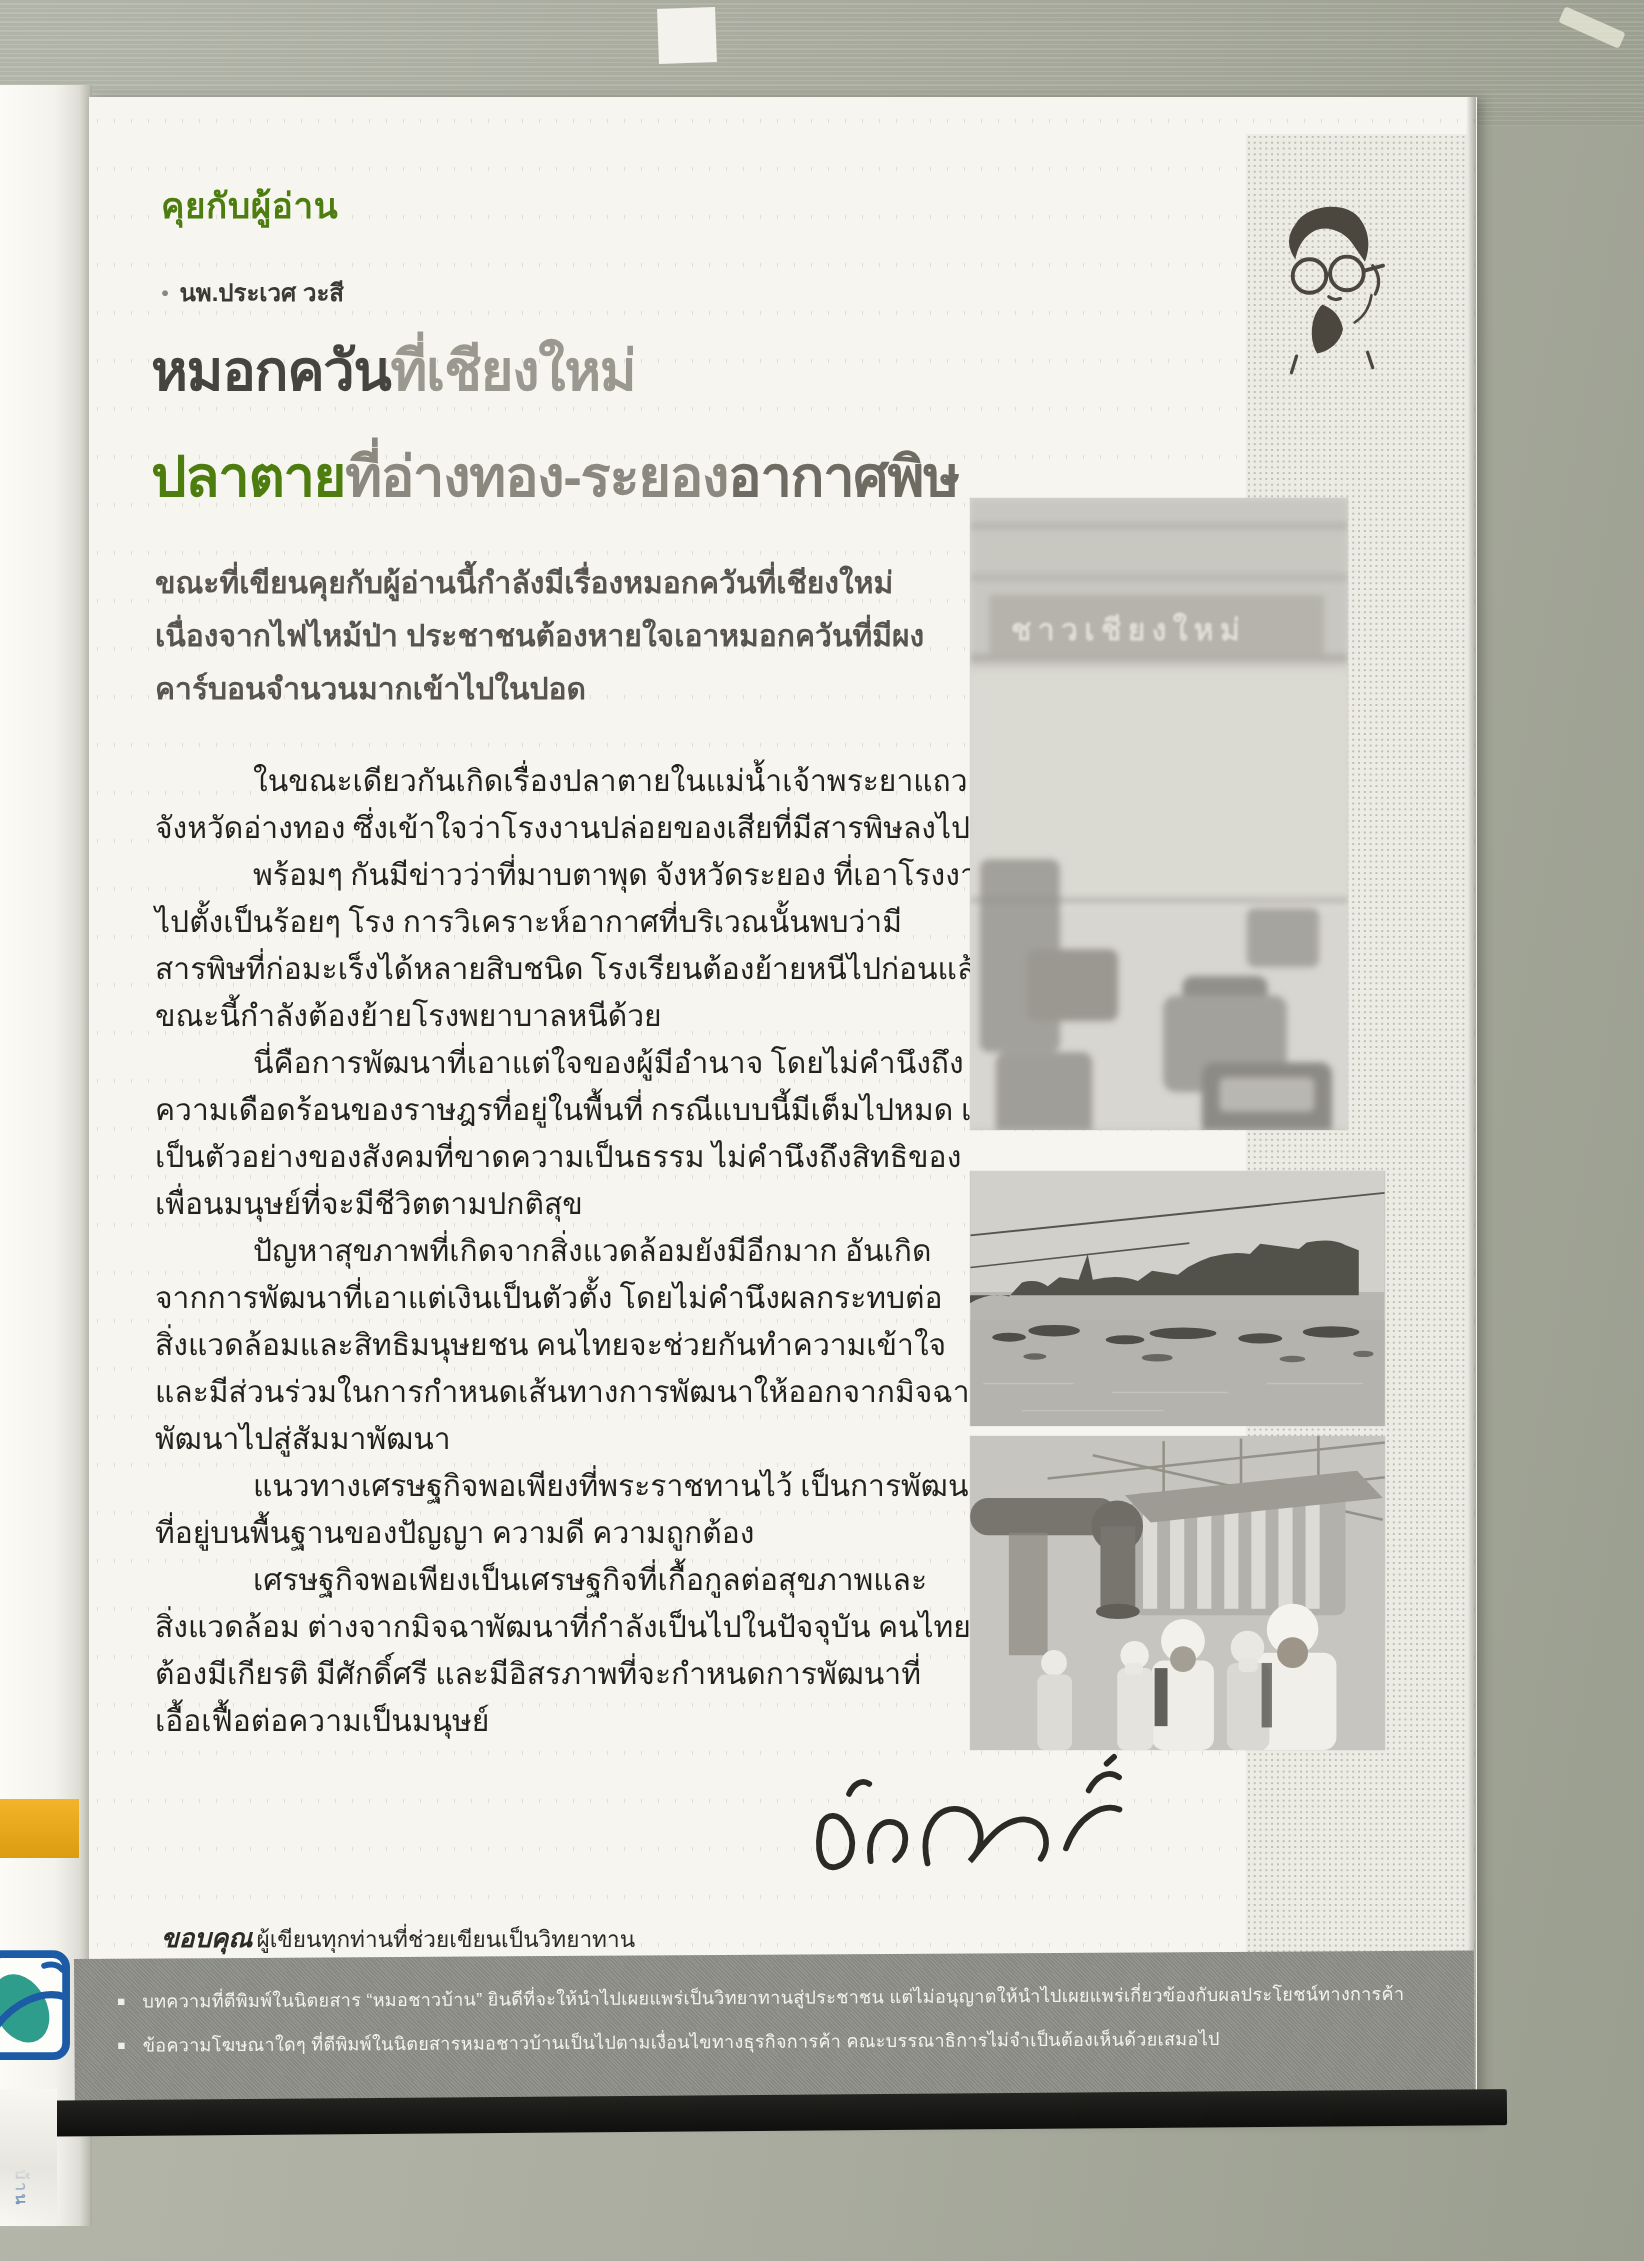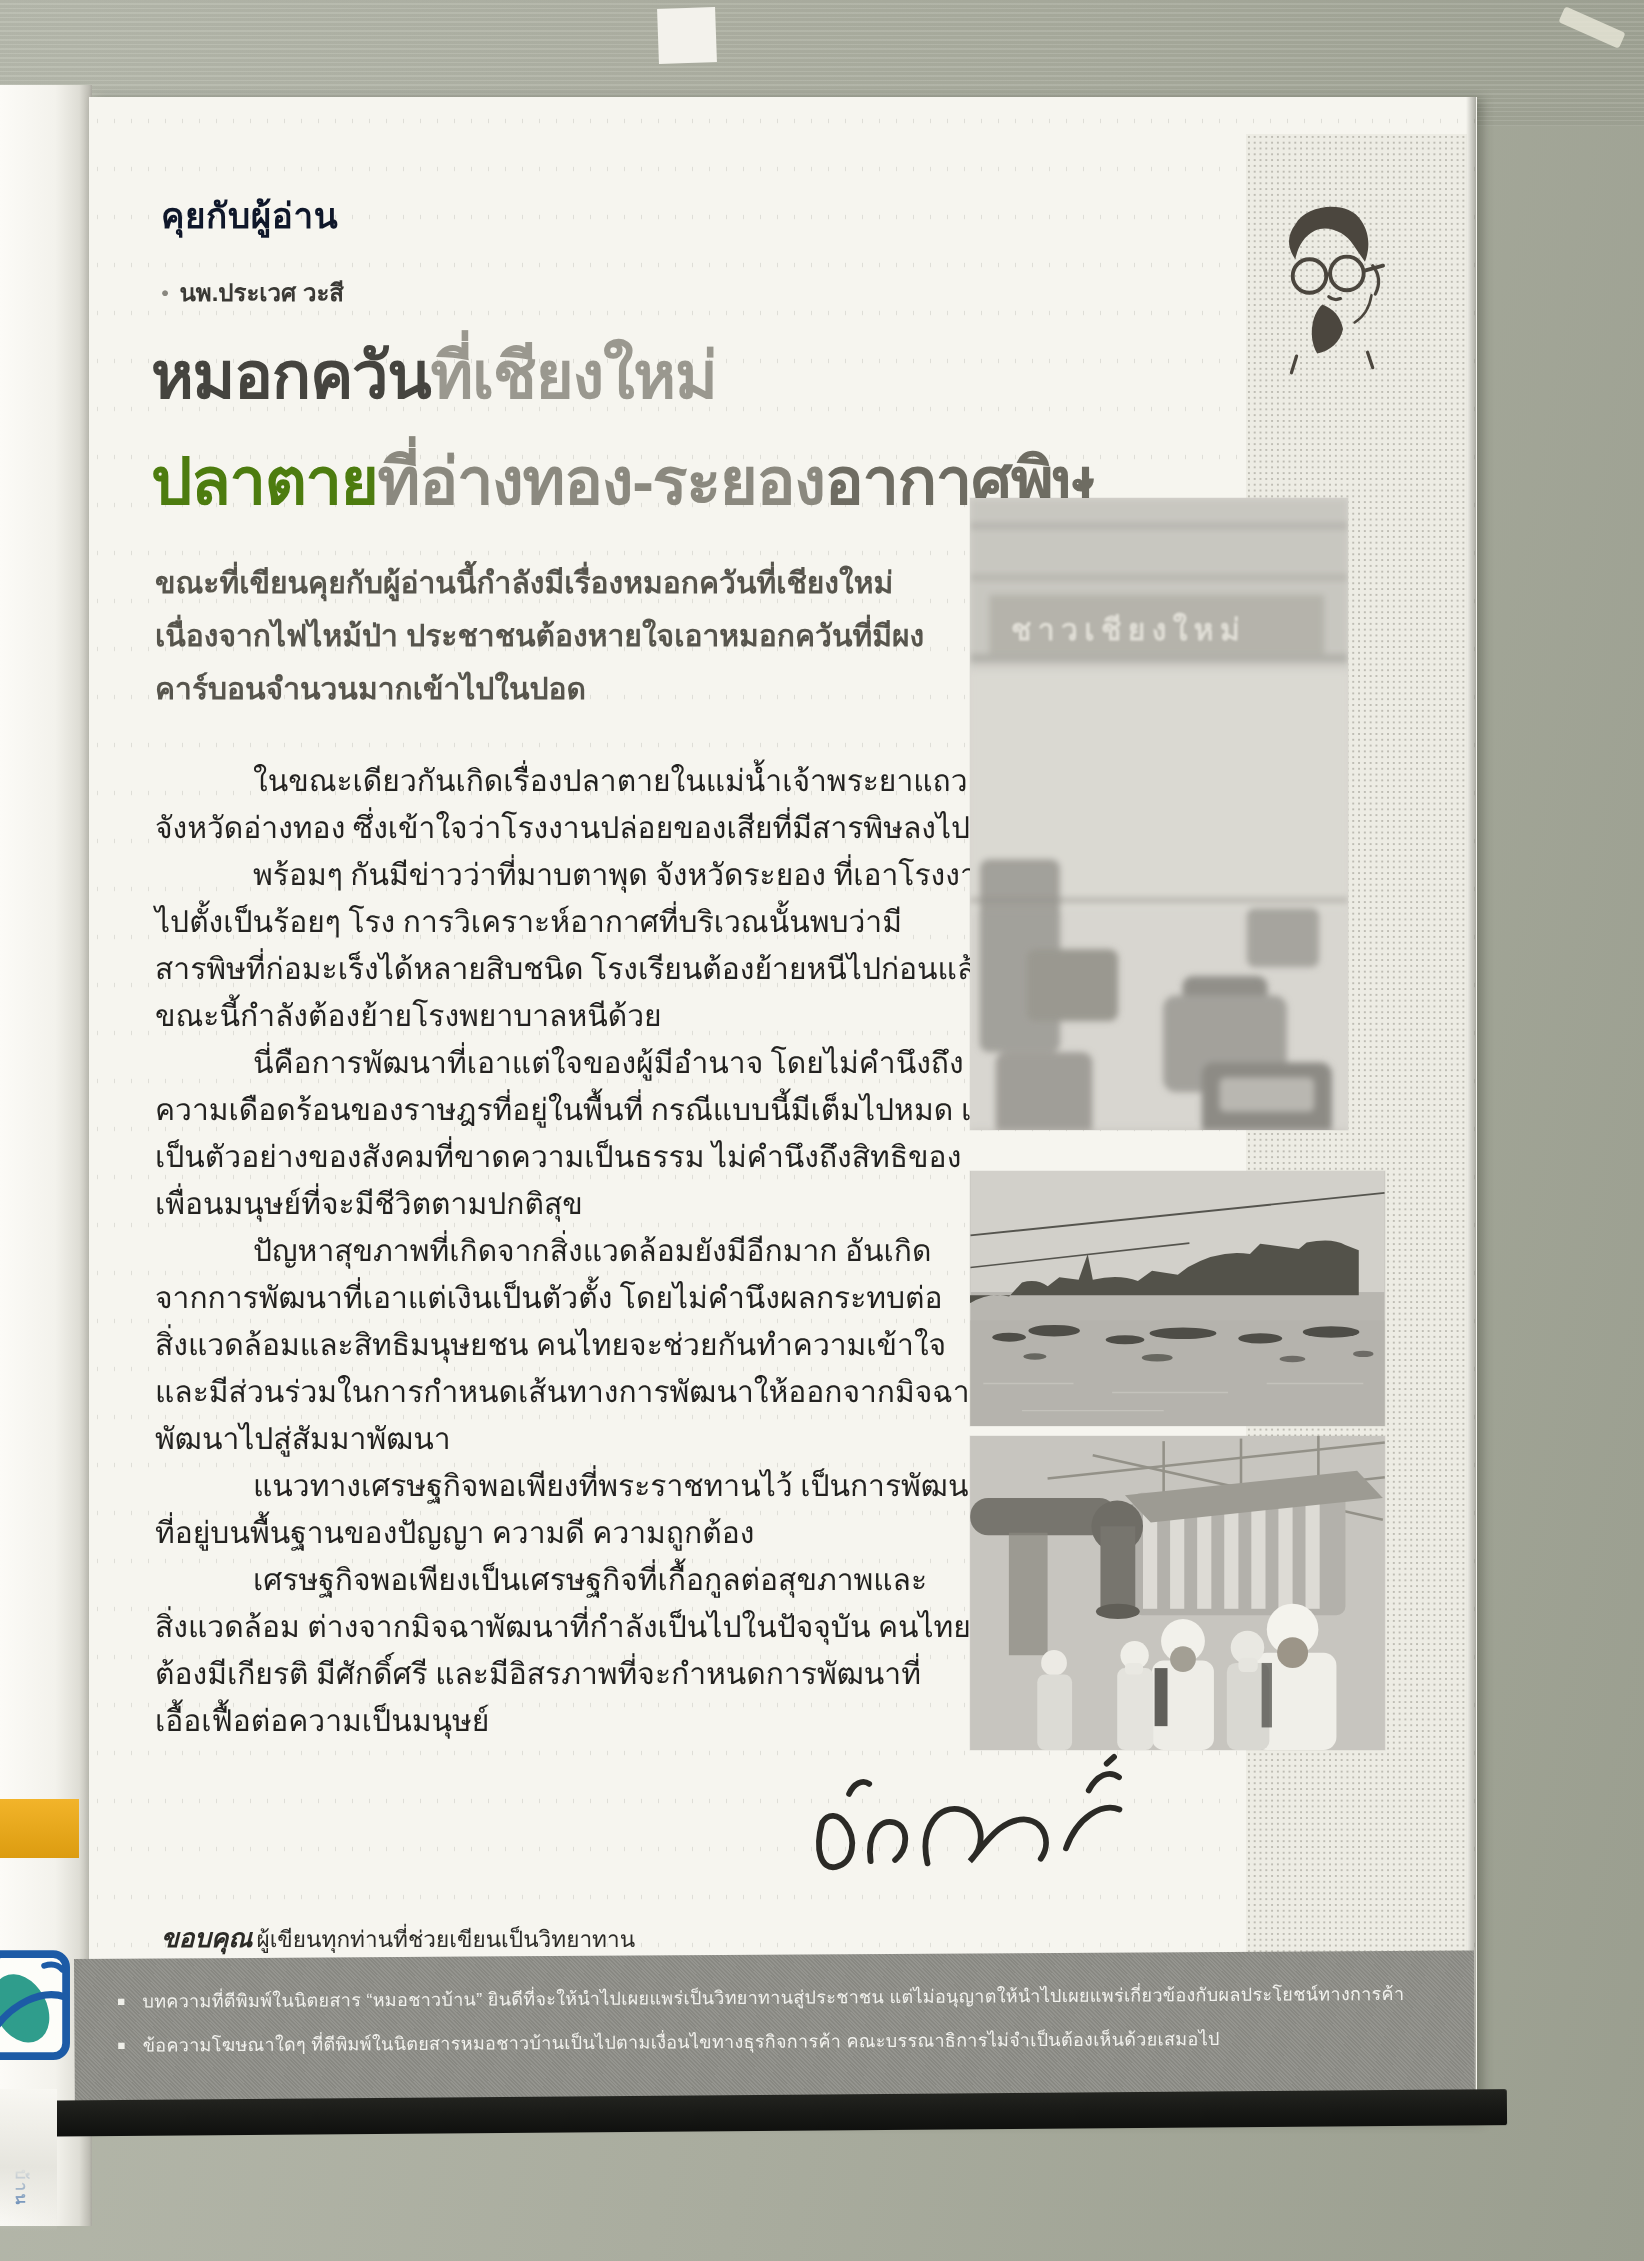--- a/index.html
+++ b/index.html
@@ -32,26 +32,26 @@
       transform-origin:left center;filter:blur(0.6px);}
   .bottom-left-white{left:0;top:2089px;width:57px;height:142px;
       background:linear-gradient(180deg,#f8f7f2,#e6e5de 55%,rgba(230,229,222,0));}
   .yellow-band{left:0;top:1799px;width:79px;height:59px;
       background:linear-gradient(#f2b42a,#dc9c10);}
   .logo{left:-18px;top:1949px;width:92px;height:124px;}
   .spine-text{left:9px;top:2094px;height:116px;writing-mode:vertical-rl;
       font-size:16px;font-weight:700;letter-spacing:2.6px;color:#2059a2;}
 
   
-  .section-label{left:72px;top:91px;font-size:35px;font-weight:700;color:#0f172a;letter-spacing:0.6px;}
+  .section-label{left:72px;top:81px;font-size:35px;font-weight:700;color:#4d7c0f;letter-spacing:0.6px;}
   .byline{left:72px;top:144px;font-size:24px;font-weight:700;color:#3a3935;margin-top:32px;}
   .byline .dot{font-size:13.5px;color:#8a8880;margin-right:10.3px;vertical-align:4.5px;}
 
   
-  .title-l1,.title-l2{position:absolute;left:62px;white-space:nowrap;font-size:65px;
+  .title-l1,.title-l2{position:absolute;left:62px;white-space:nowrap;font-size:56px;
       font-weight:600;letter-spacing:-1.3px;line-height:1.15;}
   .title-l1{top:242px;}
   .title-l2{top:348px;}
   .t-dark{color:#45443f;}
   .t-light{color:#9a988f;}
   .t-l2a{color:#4d7c0f;}
   .t-l2b{color:#8b897f;}
   .t-l2c{color:#6e6c62;}
 
   

